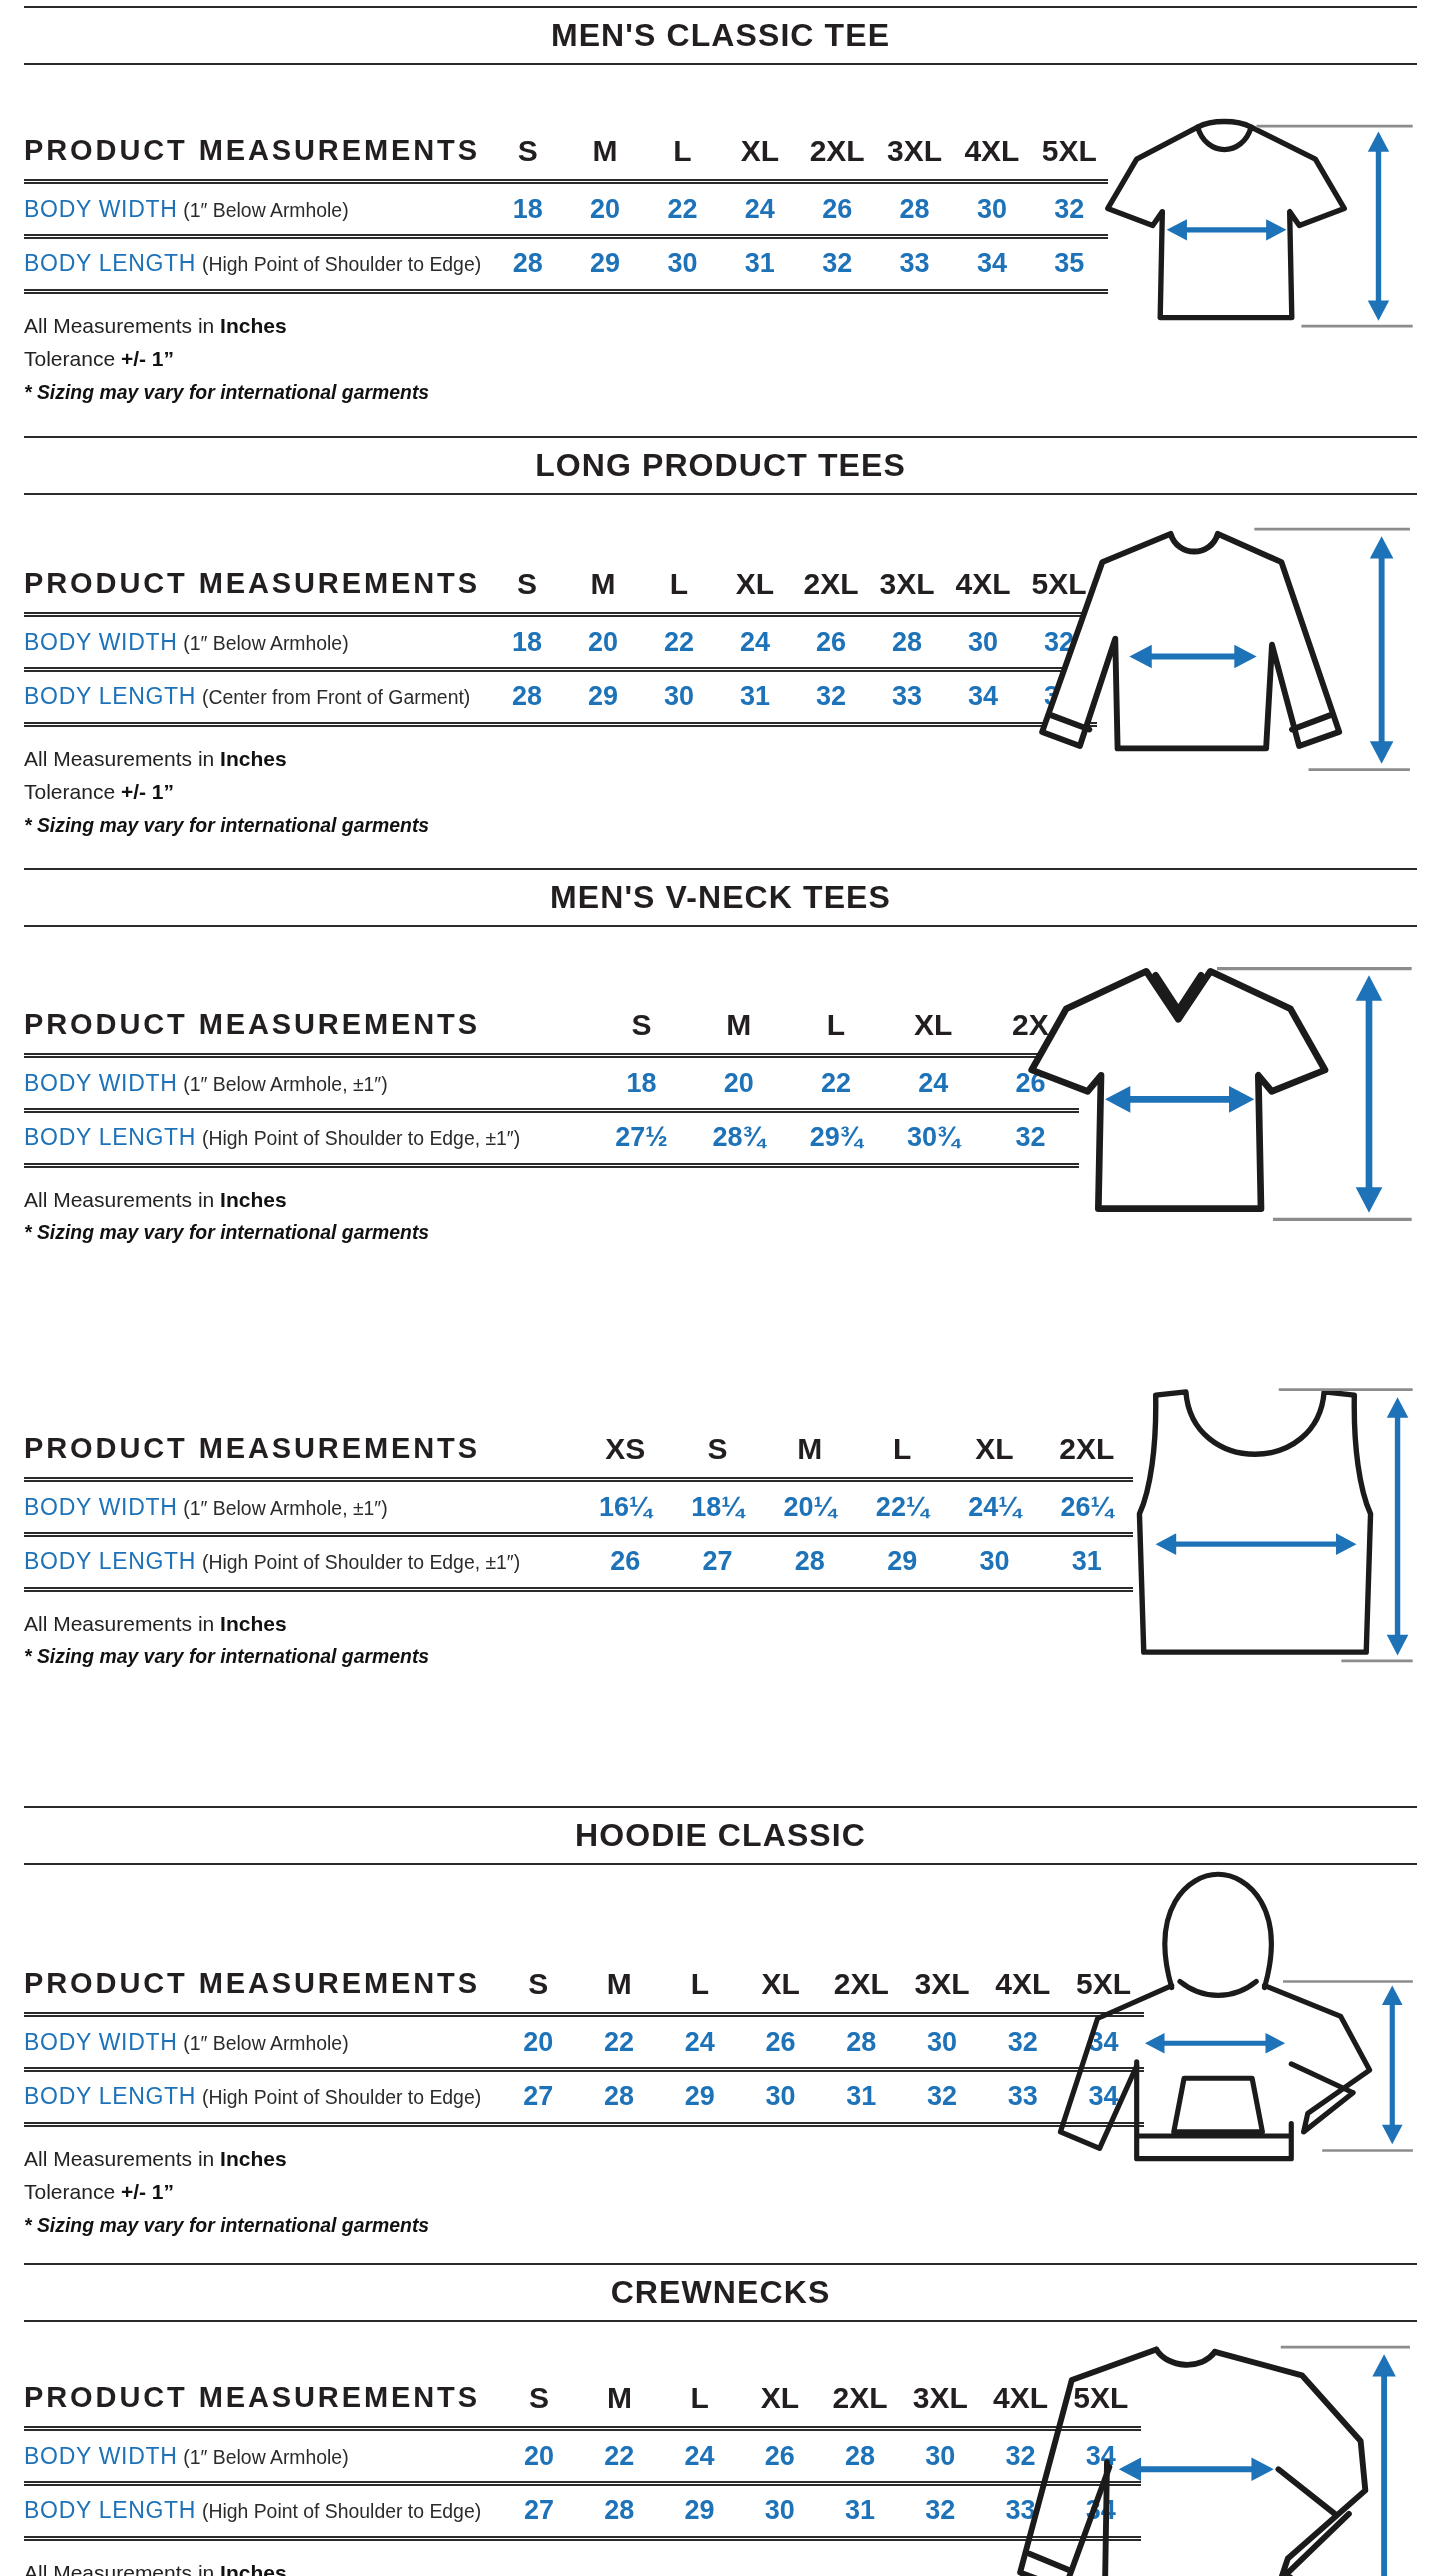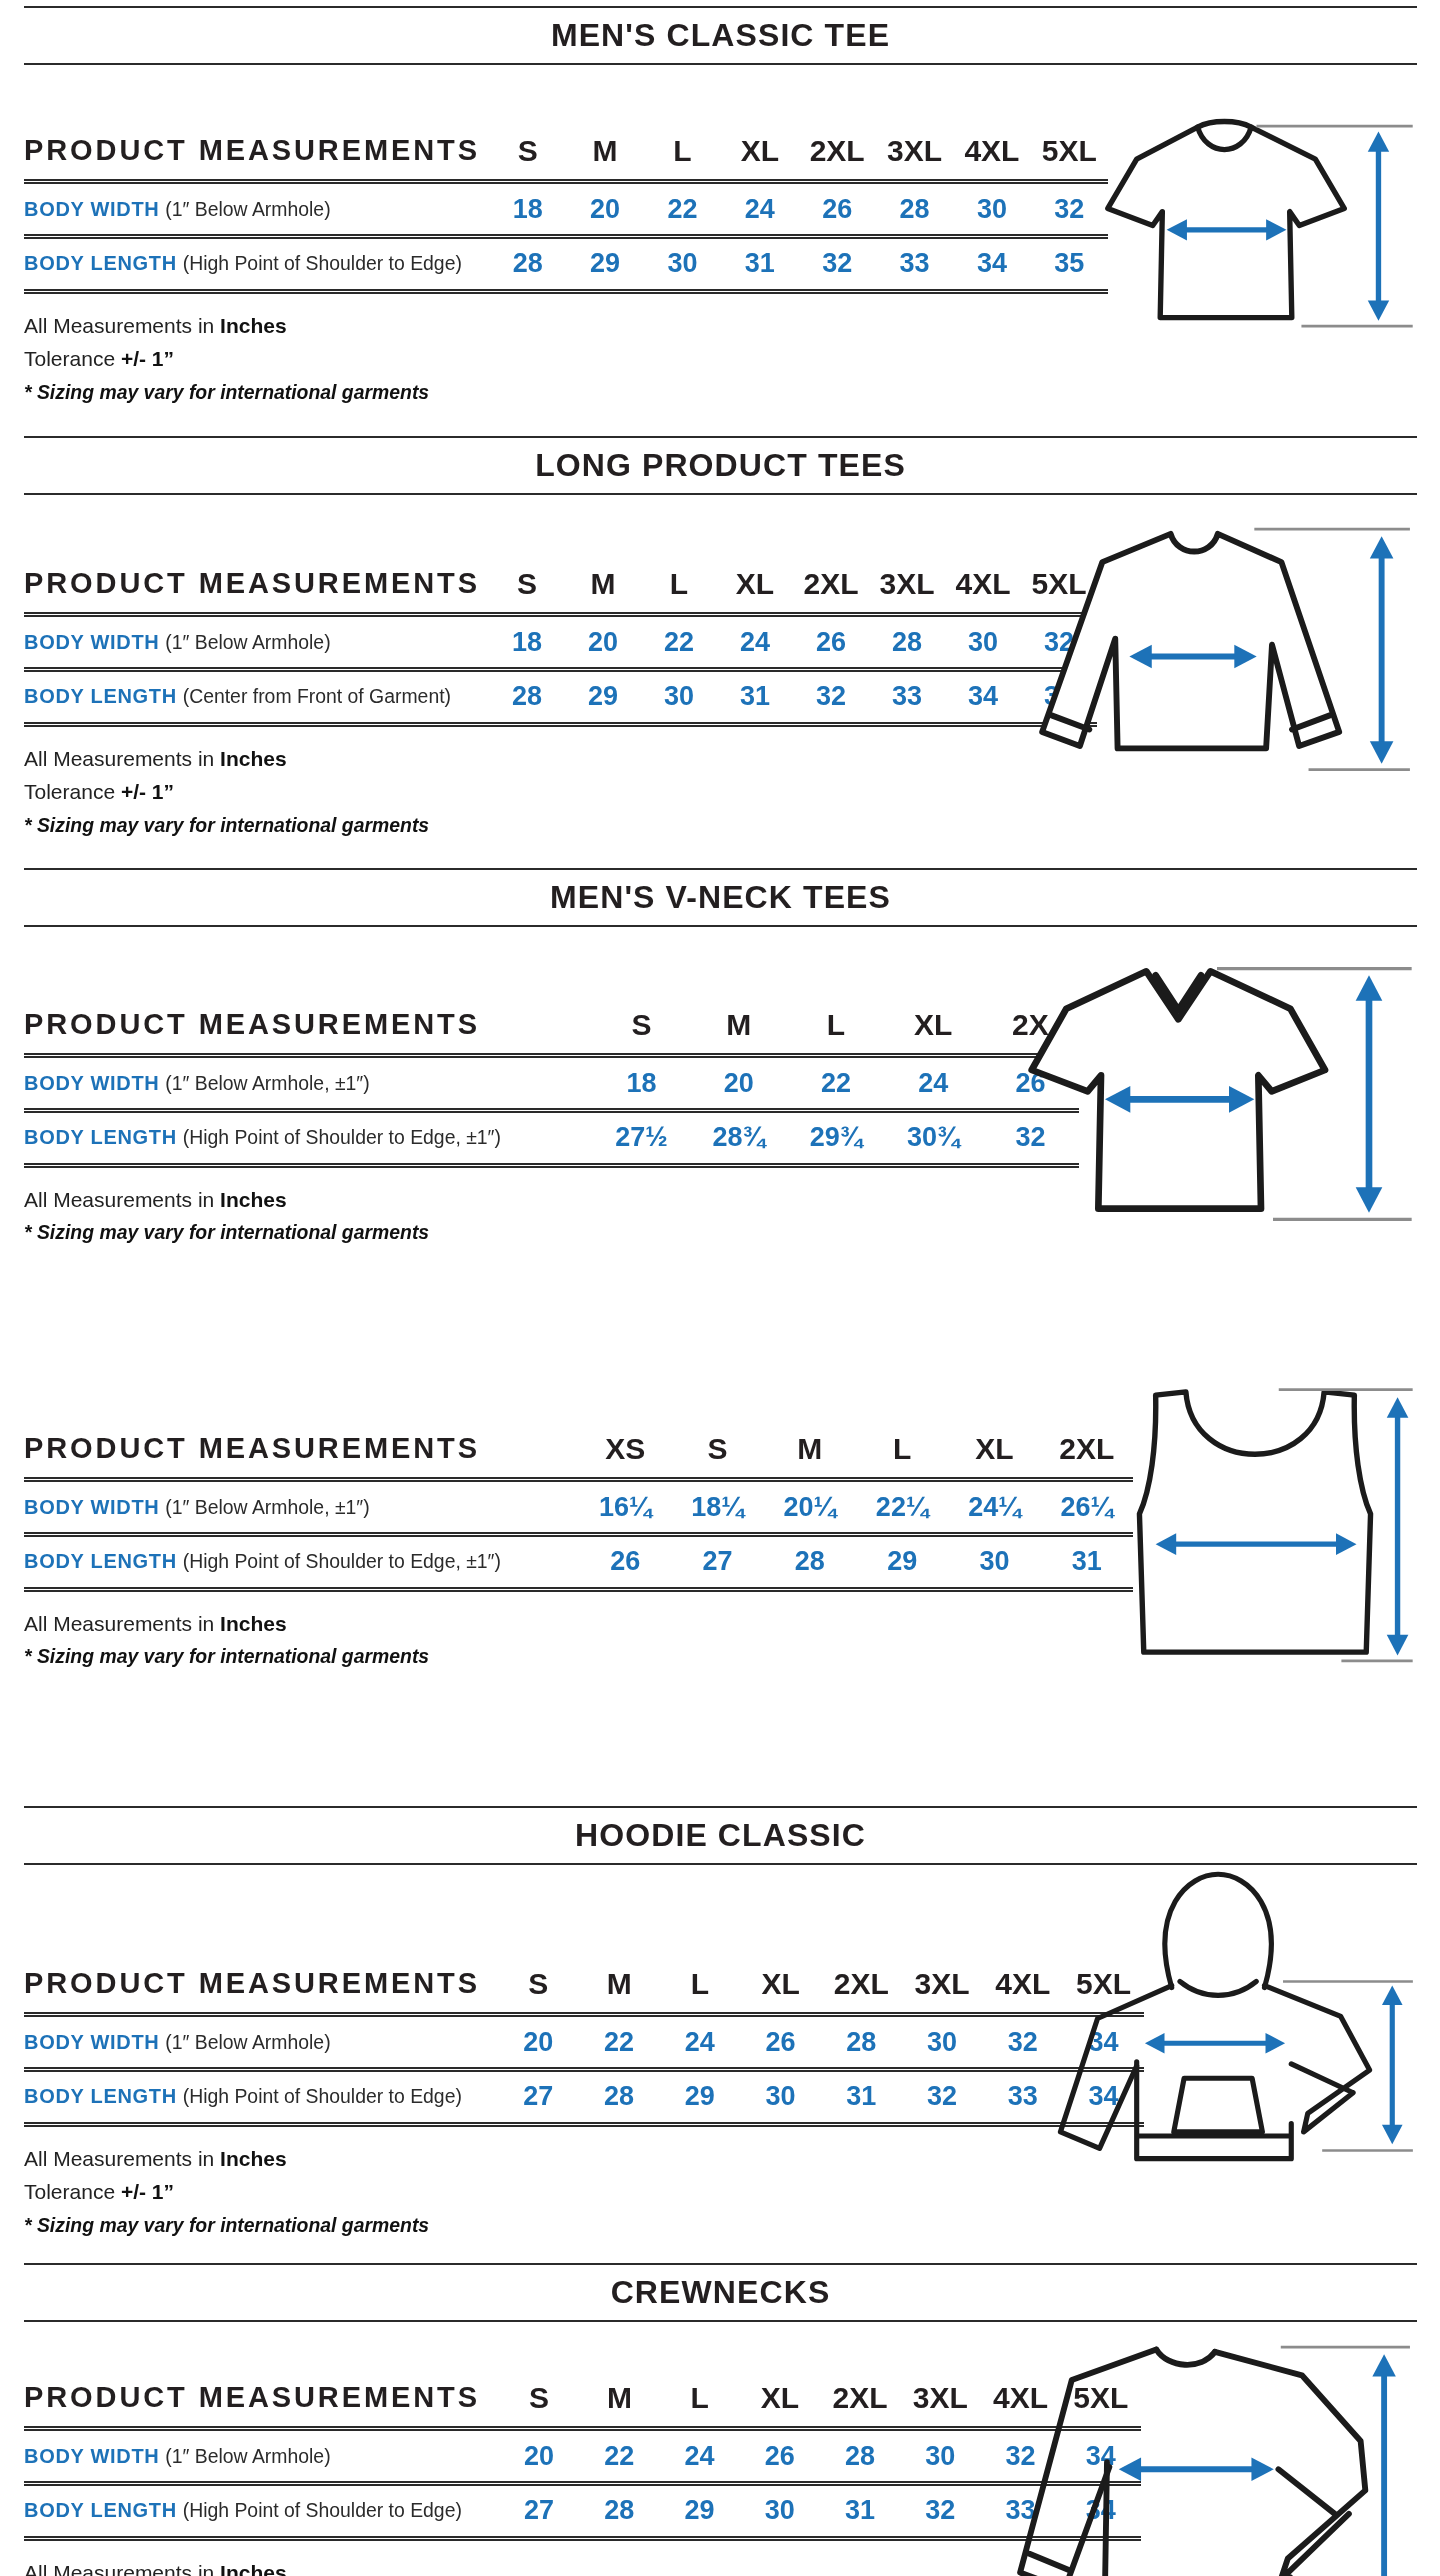--- a/index.html
+++ b/index.html
@@ -15,21 +15,21 @@
   }
   .band h2{margin:0;font-size:32px;font-weight:800;letter-spacing:1.1px;color:#231f20;}
   .content{position:relative;}
   .tbl{box-sizing:border-box;}
   .hrow{display:flex;padding-bottom:11.5px;}
   .hrow .lbl{font-size:29px;font-weight:800;letter-spacing:2.9px;color:#231f20;}
   .size-h{flex:1;text-align:center;font-size:30px;font-weight:800;color:#231f20;}
   .trow{display:flex;align-items:center;border-top:5px double #2a2a2a;padding:9.4px 0;}
   .tbl .trow:last-child{border-bottom:5px double #2a2a2a;}
   .lbl{flex:0 0 auto;}
-  .rl{font-size:20px;font-weight:700;letter-spacing:0.7px;}
+  .rl{font-size:23px;font-weight:400;letter-spacing:0.7px;}
   .rd{font-size:19.4px;color:#2b2b2b;padding-left:5.8px;}
   .val{flex:1;text-align:center;font-size:27px;font-weight:800;}
   .notes{margin-top:20px;font-size:21px;color:#222;}
   .notes p{margin:0 0 9.4px 0;}
   .notes b{font-weight:800;color:#111;}
   .sizing{font-style:italic;font-weight:700;font-size:19.4px;color:#111;}
   .illus{position:absolute;right:0;}
 </style>
 </head>
 <body>

